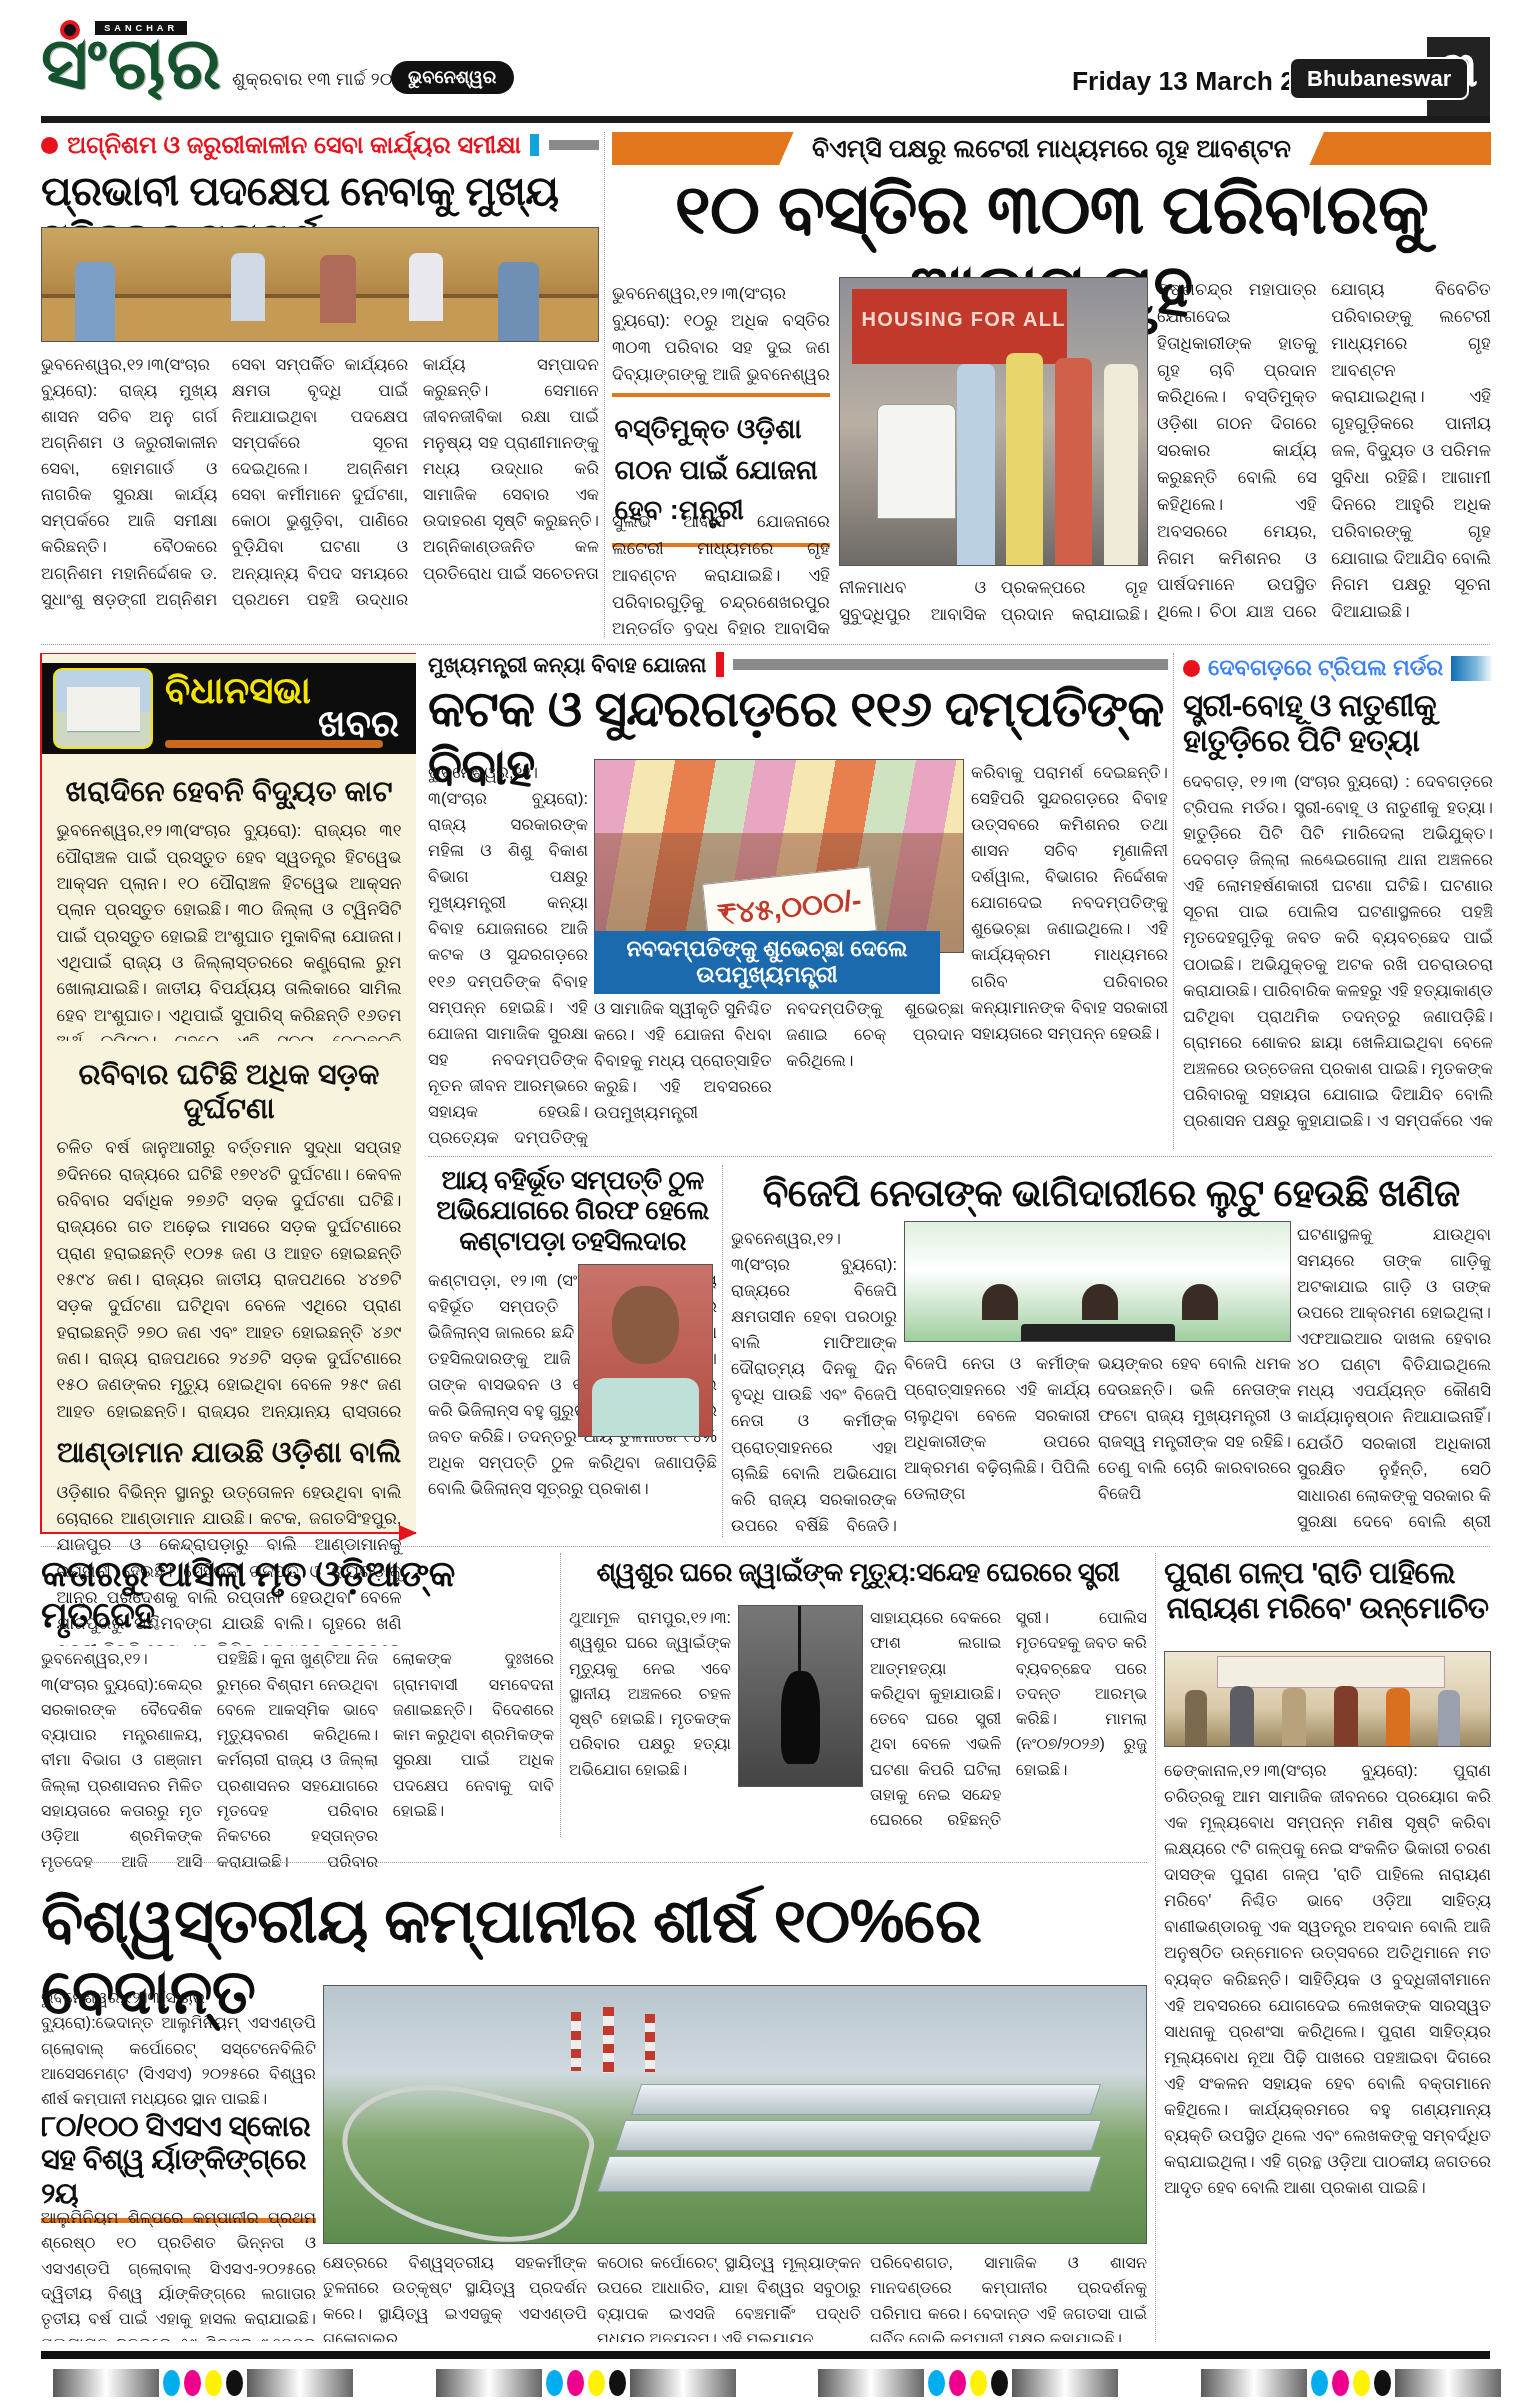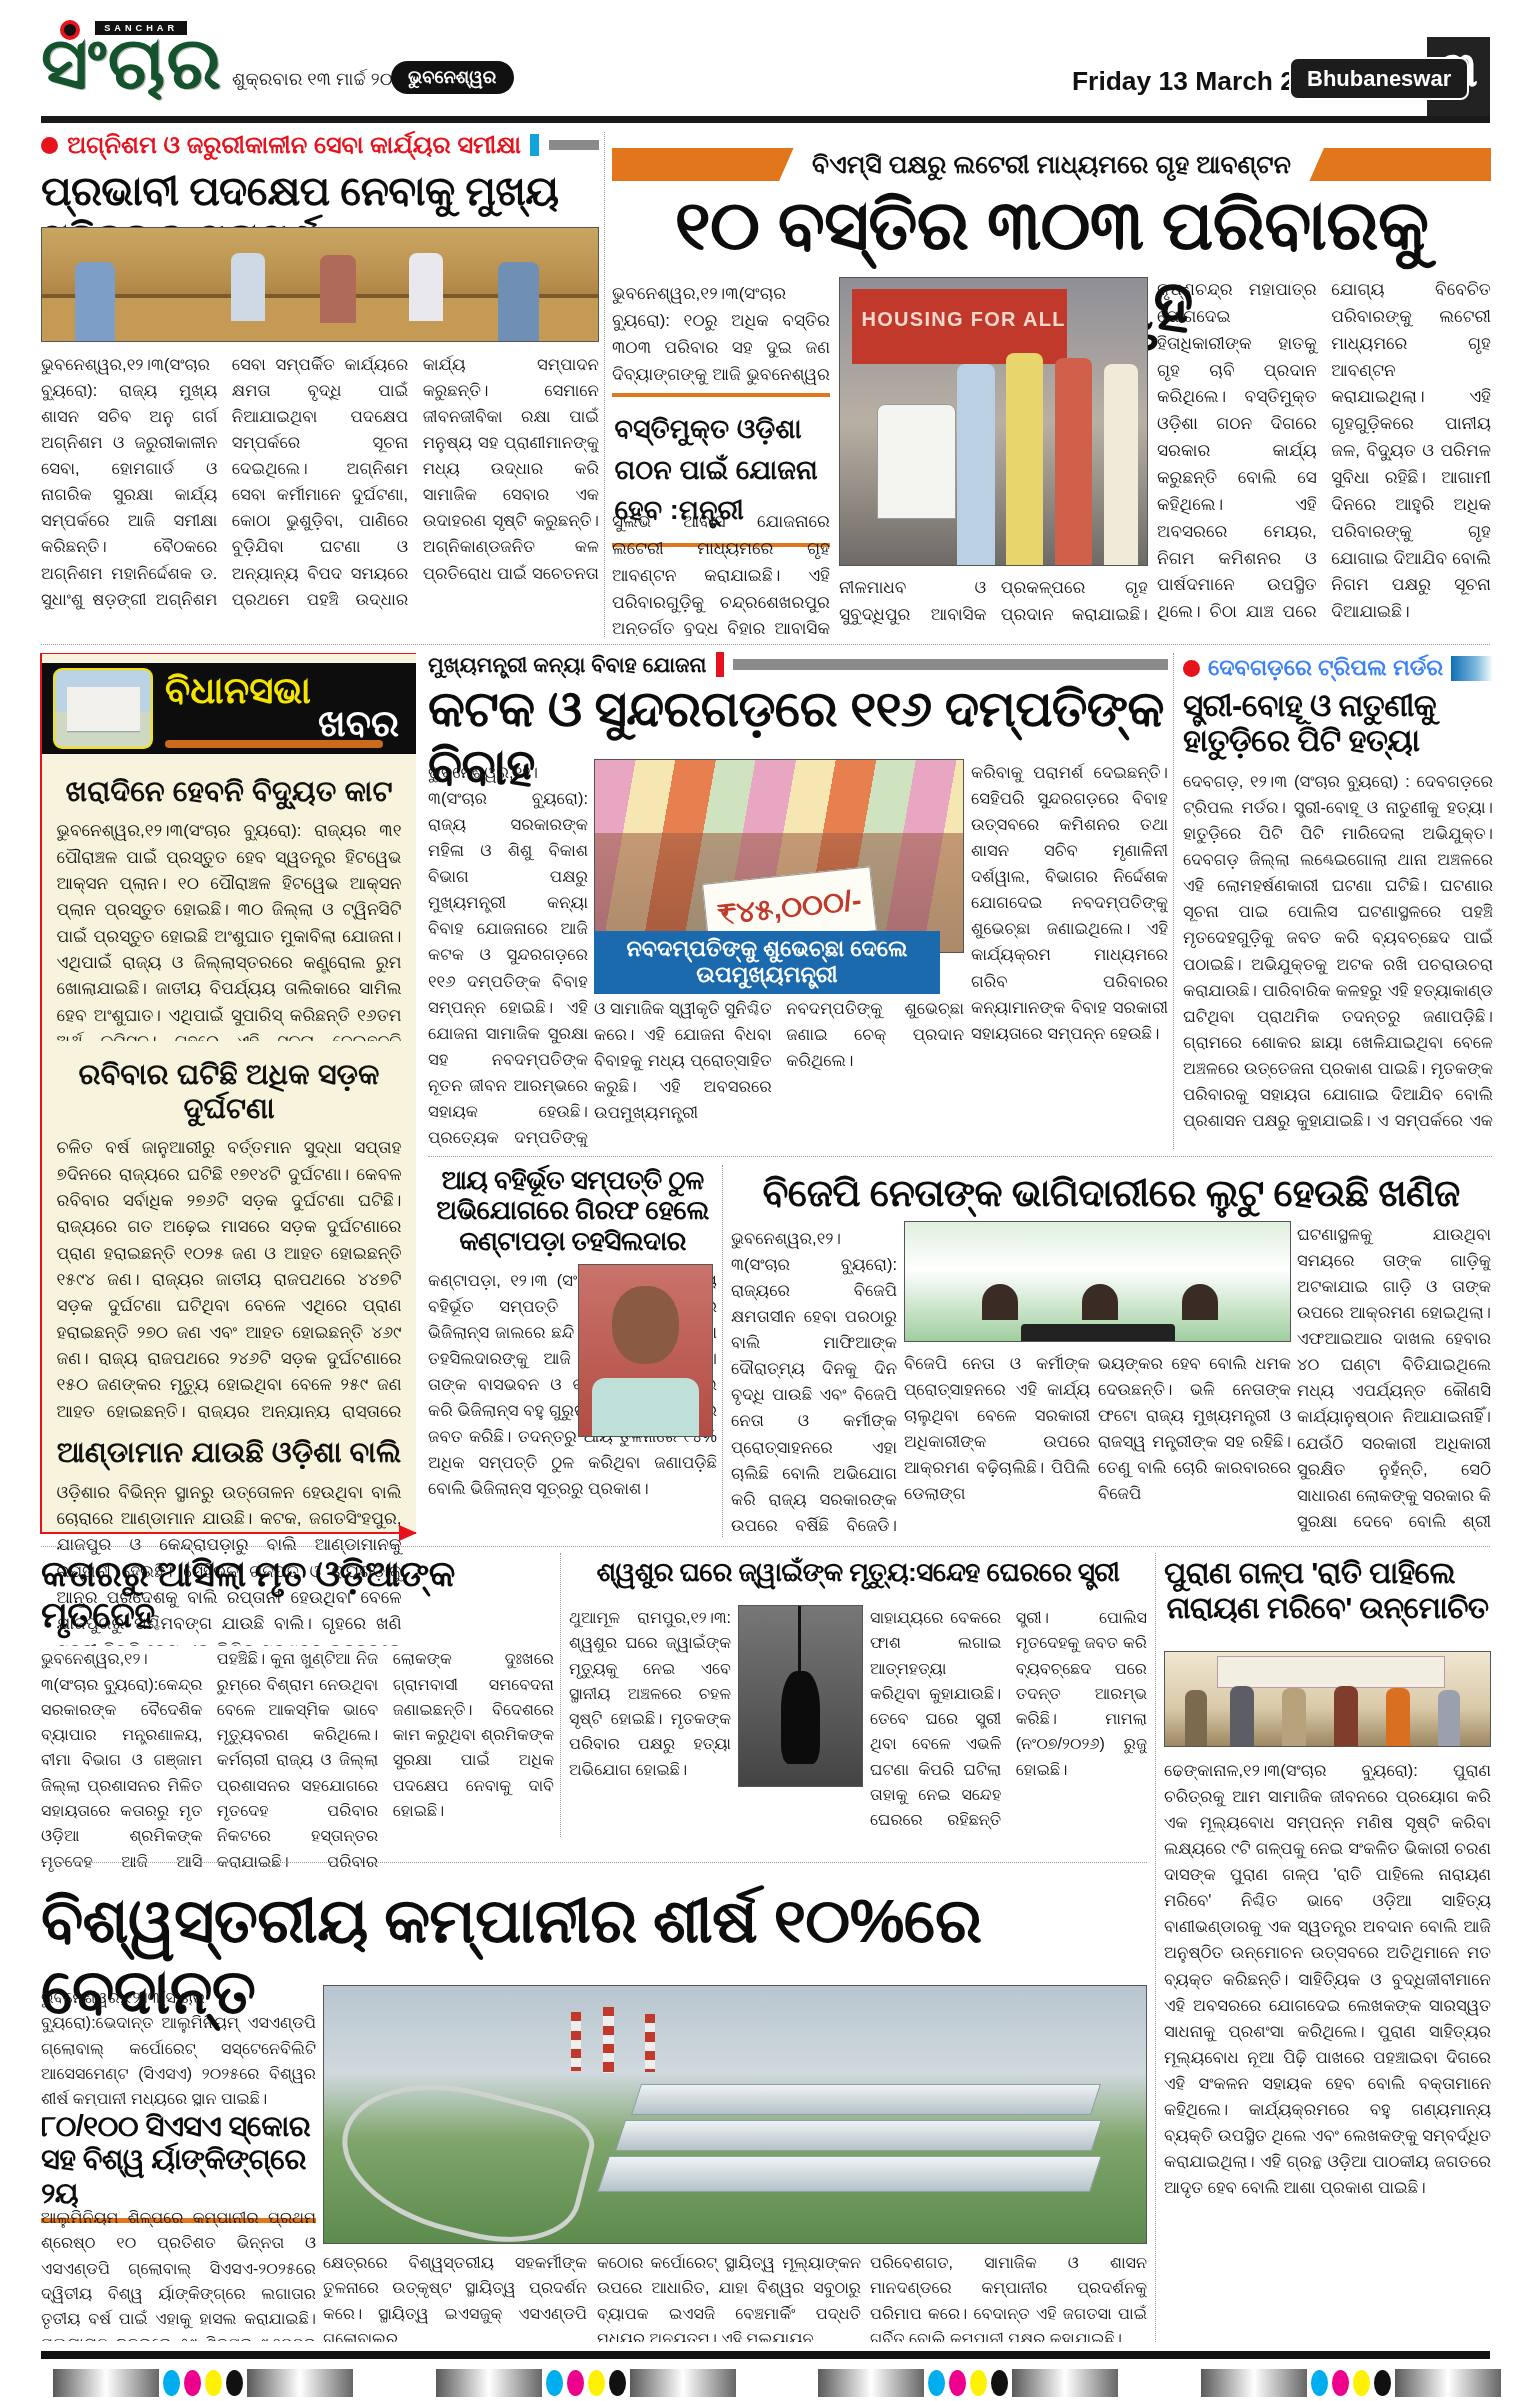--- a/index.html
+++ b/index.html
@@ -136,21 +136,21 @@
     <div class="sil" style="left:6%; top:30%; width:40px; height:70%; background:#7d9ec7;"></div>
     <div class="sil" style="left:34%; top:22%; width:34px; height:60%; background:#cfd9e6;"></div>
     <div class="sil" style="left:50%; top:24%; width:36px; height:60%; background:#b06a5a;"></div>
     <div class="sil" style="left:66%; top:22%; width:34px; height:60%; background:#e8e8ee;"></div>
     <div class="sil" style="left:82%; top:30%; width:41px; height:70%; background:#6f8fb5;"></div>
   </div>
   <div class="abs body-text cols3" style="left:41px; top:351px; width:558px; height:285px;">ଭୁବନେଶ୍ୱର,୧୨।୩(ସଂଚାର ବ୍ୟୁରୋ): ରାଜ୍ୟ ମୁଖ୍ୟ ଶାସନ ସଚିବ ଅନୁ ଗର୍ଗ ଅଗ୍ନିଶମ ଓ ଜରୁରୀକାଳୀନ ସେବା, ହୋମଗାର୍ଡ ଓ ନାଗରିକ ସୁରକ୍ଷା କାର୍ଯ୍ୟ ସମ୍ପର୍କରେ ଆଜି ସମୀକ୍ଷା କରିଛନ୍ତି। ବୈଠକରେ ଅଗ୍ନିଶମ ମହାନିର୍ଦ୍ଦେଶକ ଡ. ସୁଧାଂଶୁ ଷଡ଼ଙ୍ଗୀ ଅଗ୍ନିଶମ ସେବା ସମ୍ପର୍କିତ କାର୍ଯ୍ୟରେ କ୍ଷମତା ବୃଦ୍ଧି ପାଇଁ ନିଆଯାଇଥିବା ପଦକ୍ଷେପ ସମ୍ପର୍କରେ ସୂଚନା ଦେଇଥିଲେ। ଅଗ୍ନିଶମ ସେବା କର୍ମୀମାନେ ଦୁର୍ଘଟଣା, କୋଠା ଭୁଶୁଡ଼ିବା, ପାଣିରେ ବୁଡ଼ିଯିବା ଘଟଣା ଓ ଅନ୍ୟାନ୍ୟ ବିପଦ ସମୟରେ ପ୍ରଥମେ ପହଞ୍ଚି ଉଦ୍ଧାର କାର୍ଯ୍ୟ ସମ୍ପାଦନ କରୁଛନ୍ତି। ସେମାନେ ଜୀବନଜୀବିକା ରକ୍ଷା ପାଇଁ ମନୁଷ୍ୟ ସହ ପ୍ରାଣୀମାନଙ୍କୁ ମଧ୍ୟ ଉଦ୍ଧାର କରି ସାମାଜିକ ସେବାର ଏକ ଉଦାହରଣ ସୃଷ୍ଟି କରୁଛନ୍ତି। ଅଗ୍ନିକାଣ୍ଡଜନିତ କଳ ପ୍ରତିରୋଧ ପାଇଁ ସଚେତନତା କାର୍ଯ୍ୟକ୍ରମ ଉପରେ ଗୁରୁତ୍ୱ ଦିଆଯାଇଥିଲା।</div>
 
   <div class="abs vdiv" style="left:604px; top:132px; height:505px;"></div>
 
-  <div class="abs" style="left:612px; top:148px; width:879px;">
+  <div class="abs" style="left:612px; top:132px; width:879px;">
     <div class="band">
       <div class="band-bar l"></div>
       <div class="band-text">ବିଏମ୍‌ସି ପକ୍ଷରୁ ଲଟେରୀ ମାଧ୍ୟମରେ ଗୃହ ଆବଣ୍ଟନ</div>
       <div class="band-bar r"></div>
     </div>
     <div class="headline" style="font-size:69px; text-align:center; margin-top:5.3px;">୧୦ ବସ୍ତିର ୩୦୩ ପରିବାରକୁ ଆବାସ ଗୃହ</div>
   </div>
   <div class="abs body-text" style="left:612px; top:281px; width:218px; height:106px; font-size:17px;">ଭୁବନେଶ୍ୱର,୧୨।୩(ସଂଚାର ବ୍ୟୁରୋ): ୧୦ରୁ ଅଧିକ ବସ୍ତିର ୩୦୩ ପରିବାର ସହ ଦୁଇ ଜଣ ଦିବ୍ୟାଙ୍ଗଙ୍କୁ ଆଜି ଭୁବନେଶ୍ୱର ମହାନଗର ନିଗମ (ବିଏମ୍‌ସି) ପକ୍ଷରୁ</div>
   <div class="abs subhead-box" style="left:612px; top:393px; width:218px;">
     <span>ବସ୍ତିମୁକ୍ତ ଓଡ଼ିଶା ଗଠନ ପାଇଁ ଯୋଜନା ହେବ :ମନ୍ତ୍ରୀ</span>

